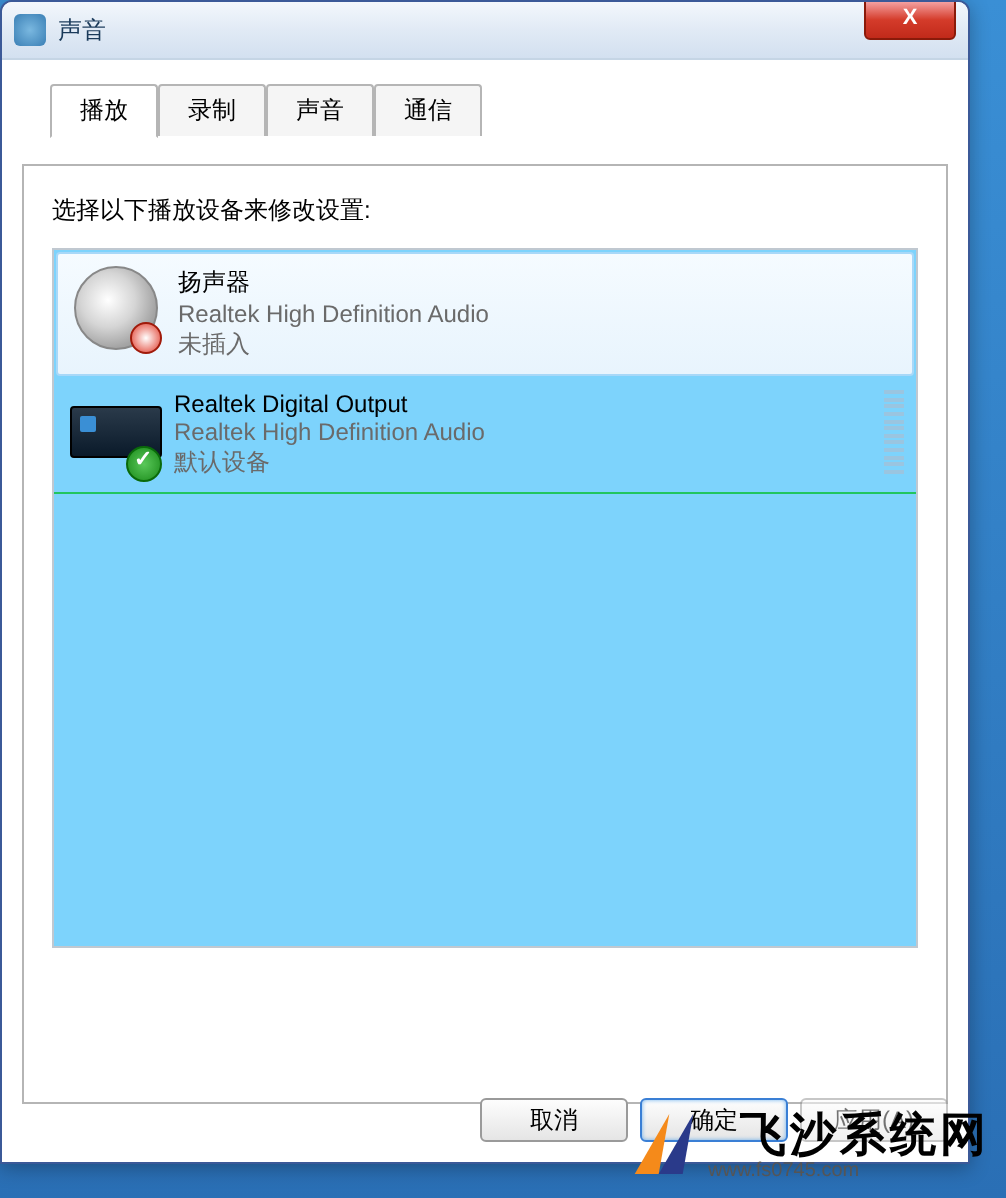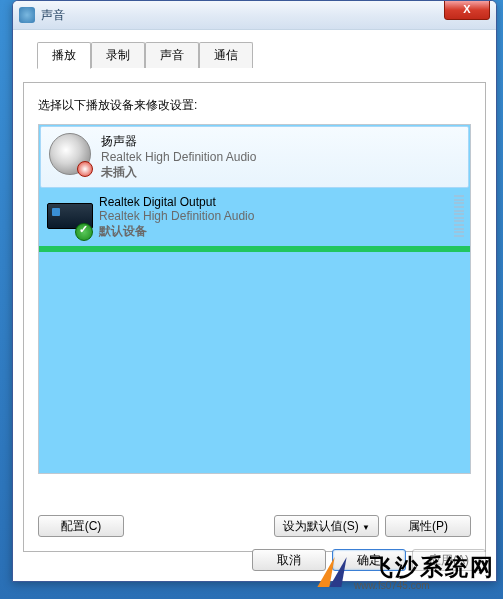--- a/index.html
+++ b/index.html
@@ -7,21 +7,21 @@
     font-family: "Microsoft YaHei", "Segoe UI", Tahoma, sans-serif;
     font-size: 12px;
     background: linear-gradient(180deg, #3a8fd5 0%, #2a6fb5 100%);
     width: 503px;
     height: 599px;
     overflow: hidden;
     position: relative;
   }
   .window {
     position: absolute;
-    left: 12px;
+    left: 0;
     top: 0;
     width: 483px;
     height: 580px;
     background: #fff;
     border: 1px solid #3b5998;
     border-radius: 6px 6px 0 0;
     box-shadow: 0 2px 10px rgba(0,0,0,0.3);
     overflow: hidden;
   }
   .titlebar {
@@ -94,21 +94,21 @@
   }
   .device-list {
     border: 1px solid #c0c8d0;
     height: 348px;
     overflow: auto;
     background: #7dd3fc;
   }
   .device {
     display: flex;
     padding: 6px 8px;
-    border-bottom: 6px solid #22c55e;
+    border-bottom: 1px solid #22c55e;
     position: relative;
   }
   .device.selected {
     background: linear-gradient(180deg, #f5fbff, #e8f4fd);
     border: 1px solid #a8d8f8;
     margin: 1px;
     border-radius: 2px;
   }
   .dev-ico {
     width: 44px;
@@ -174,21 +174,20 @@
     font-weight: bold;
   }
   .dev-text .name {
     color: #000;
   }
   .dev-text .driver {
     color: #6a6a6a;
   }
   .dev-text .status {
     color: #6a6a6a;
-    font-weight: bold;
   }
   .level-meter {
     position: absolute;
     right: 6px;
     top: 6px;
     width: 10px;
     height: 42px;
     display: flex;
     flex-direction: column;
     justify-content: space-between;
@@ -333,29 +332,20 @@
             <span></span>
             <span></span>
             <span></span>
           <span></span>
             <span></span>
         </div>
       </div>
 
     </div>
 
-    <div class="bottom-row">
-      <button class="btn">配置(C)</button>
-      <div style="display:flex; gap:6px;">
-        <button class="btn">
-          <span>设为默认值(S)</span>&nbsp;<span style="font-size:8px;">▼</span>
-        </button>
-        <button class="btn">属性(P)</button>
-      </div>
-    </div>
   </div>
 
   <div class="footer">
     <button class="btn">取消</button>
     <button class="btn default">确定</button>
     <button class="btn" style="opacity:.55">应用(A)</button>
   </div>
 
 </div>
 

